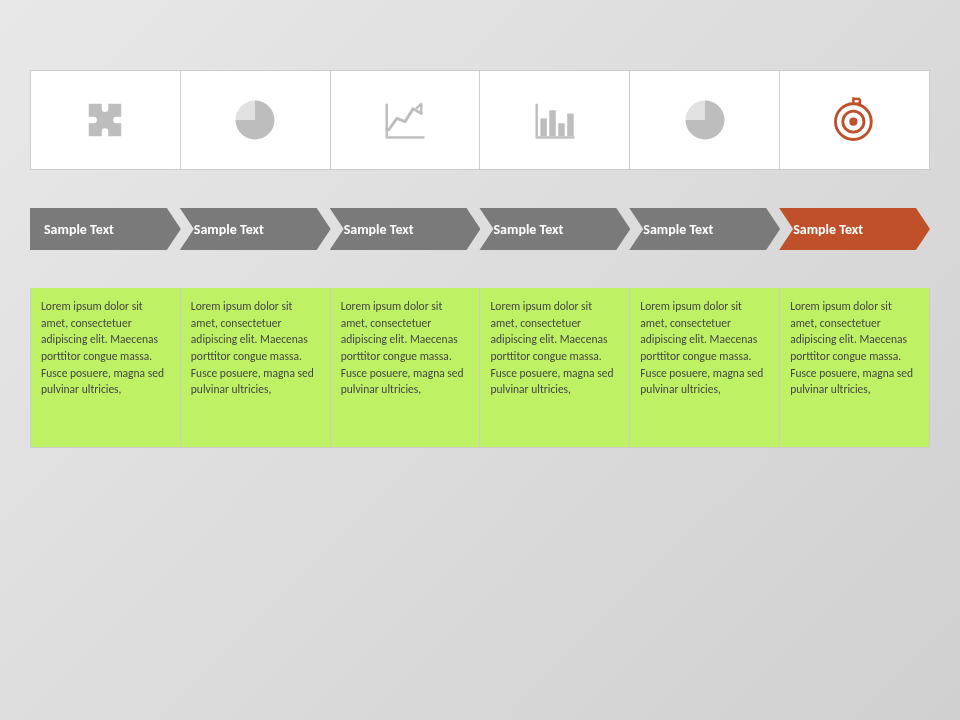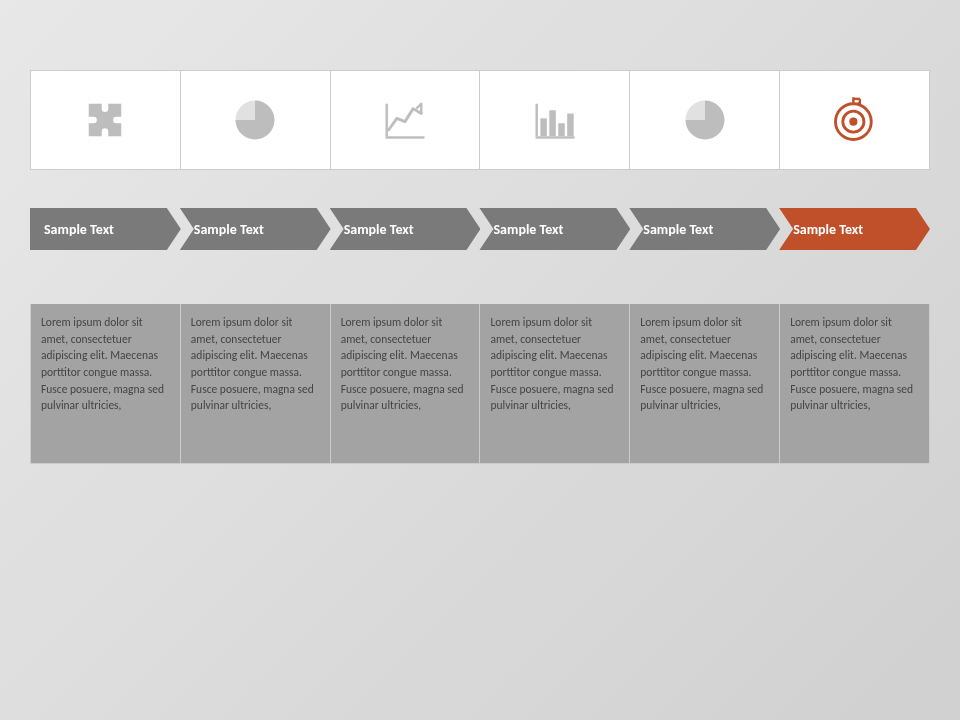--- a/index.html
+++ b/index.html
@@ -74,30 +74,29 @@
     }
     .arrow-label.gray-first {
       background: #7a7a7a;
       clip-path: polygon(0% 0%, calc(100% - 14px) 0%, 100% 50%, calc(100% - 14px) 100%, 0% 100%);
     }
     .arrow-label.orange {
       background: #c0502a;
       clip-path: polygon(0% 0%, calc(100% - 14px) 0%, 100% 50%, calc(100% - 14px) 100%, 0% 100%, 14px 50%);
     }
     .text-box {
-      background: #a3a3a3;
+      background: #bef264;
       border: 1px solid #ccc;
       border-top: none;
       padding: 10px 10px;
       font-size: 11.5px;
       color: #444;
       line-height: 1.45;
       flex: 1;
       min-height: 160px;
-      margin-top: 16px;
     }
     
     .step-col:not(:first-child) {
       margin-left: -1px;
     }
   </style>
 </head>
 <body>
 
 <div class="slide">

